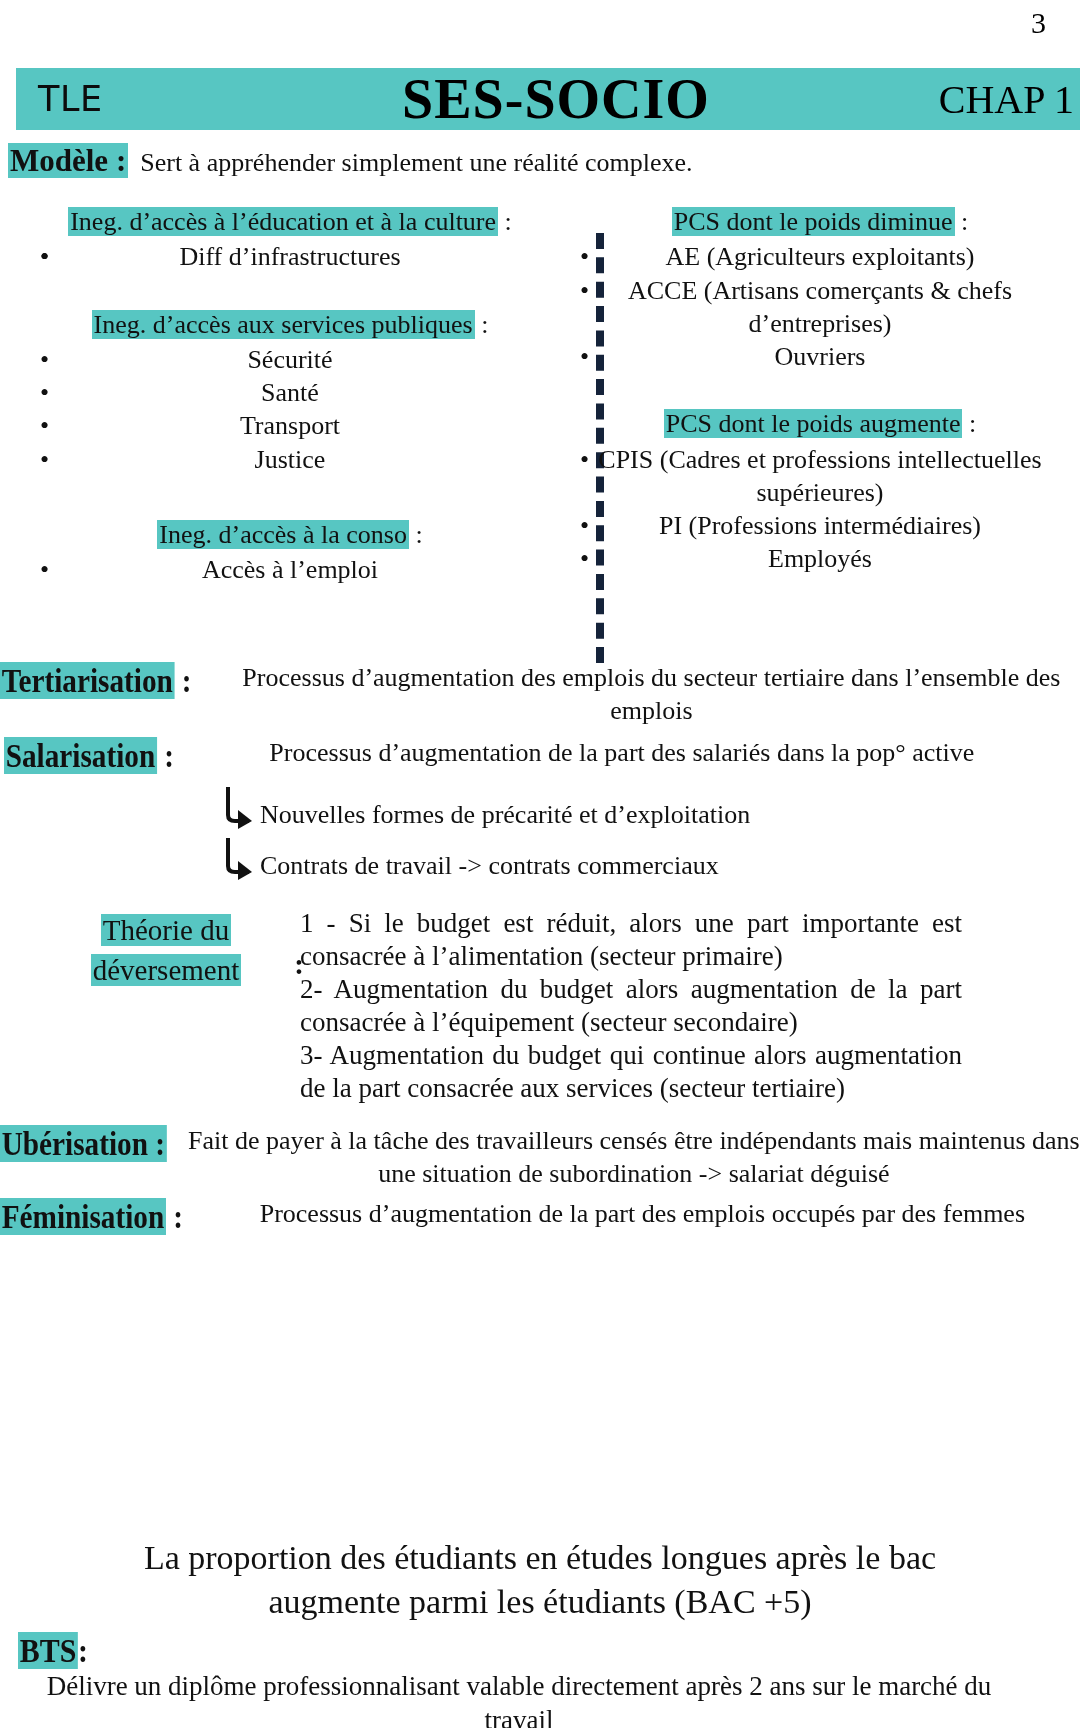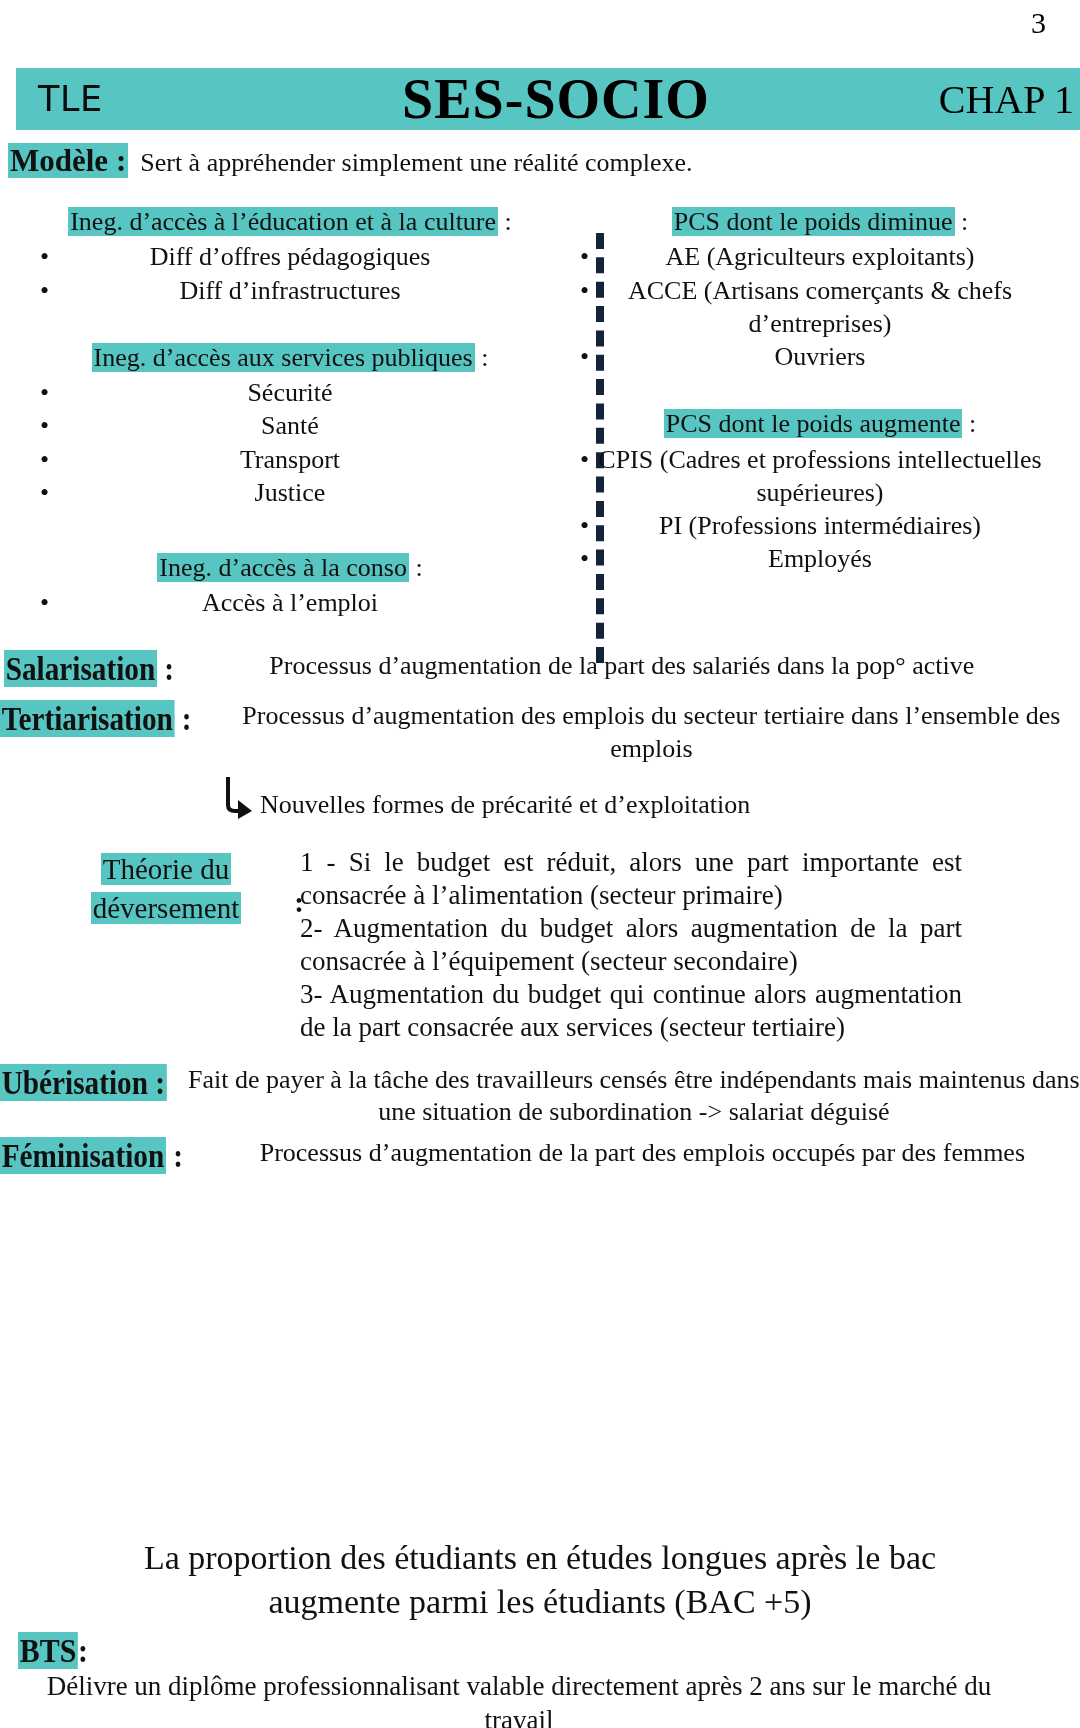--- a/index.html
+++ b/index.html
@@ -298,21 +298,21 @@
 
 <div class="two-col">
 
   <div class="divider"></div>
 
   <div class="col col-left">
 
     <div class="grp">
       <div class="grp-title"><span class="hl">Ineg. d’accès à l’éducation et à la culture</span><span> :</span></div>
       <ul class="bullets">
-        <li><span class="bullet-dot">•</span><span>Diff d’offres pédagogiques</span></li>
+        <li><span class="bullet-dot">•</span></li>
         <li><span class="bullet-dot">•</span><span>Diff d’infrastructures</span></li>
       </ul>
     </div>
 
     <div class="spacer-sm"></div>
 
     <div class="grp">
       <div class="grp-title"><span class="hl">Ineg. d’accès aux services publiques</span><span> :</span></div>
       <ul class="bullets">
         <li><span class="bullet-dot">•</span><span>Sécurité</span></li>
@@ -353,40 +353,49 @@
         <li><span class="bullet-dot">•</span><span>PI (Professions intermédiaires)</span></li>
         <li><span class="bullet-dot">•</span><span>Employés</span></li>
       </ul>
     </div>
 
   </div>
 </div>
 
 <div class="defs">
 
+  <div class="def-row row-tertiarisation">
+    <span class="def-term"><span class="hl">Tertiarisation</span><span class="colon"> :</span></span>
+    <span class="def-body">Processus d’augmentation des emplois du secteur tertiaire dans l’ensemble des emplois</span>
+  </div>
+
   <div class="def-row row-salarisation">
     <span class="def-term"><span class="hl">Salarisation</span><span class="colon"> :</span></span>
     <span class="def-body">Processus d’augmentation de la part des salariés dans la pop° active</span>
-  </div>
-
-  <div class="def-row row-tertiarisation">
-    <span class="def-term"><span class="hl">Tertiarisation</span><span class="colon"> :</span></span>
-    <span class="def-body">Processus d’augmentation des emplois du secteur tertiaire dans l’ensemble des emplois</span>
   </div>
 
   <div class="arrow-row">
     <span class="arrow-glyph">
       <svg width="38" height="44" viewBox="0 0 38 44" xmlns="http://www.w3.org/2000/svg">
         <path d="M6 2 L6 30 Q6 36 13 36 L27 36" fill="none" stroke="#111" stroke-width="4"></path>
         <path d="M16 25 L30 36 L16 44 Z" fill="#111"></path>
       </svg>
     </span>
     <span class="arrow-text">Nouvelles formes de précarité et d’exploitation</span>
   </div>
 
+  <div class="arrow-row">
+    <span class="arrow-glyph">
+      <svg width="38" height="44" viewBox="0 0 38 44" xmlns="http://www.w3.org/2000/svg">
+        <path d="M6 2 L6 30 Q6 36 13 36 L27 36" fill="none" stroke="#111" stroke-width="4"></path>
+        <path d="M16 25 L30 36 L16 44 Z" fill="#111"></path>
+      </svg>
+    </span>
+    <span class="arrow-text">Contrats de travail -&gt; contrats commerciaux</span>
+  </div>
 
   <div class="theory-row">
     <span class="theory-term">
       <span class="hl">Théorie du</span>
       <span class="l2"><span class="hl">déversement</span></span>
       <span class="theory-colon">:</span>
     </span>
     <span class="theory-body">
       <p>1 - Si le budget est réduit, alors une part importante est consacrée à l’alimentation (secteur primaire)</p>
       <p>2- Augmentation du budget alors augmentation de la part consacrée à l’équipement (secteur secondaire)</p>

